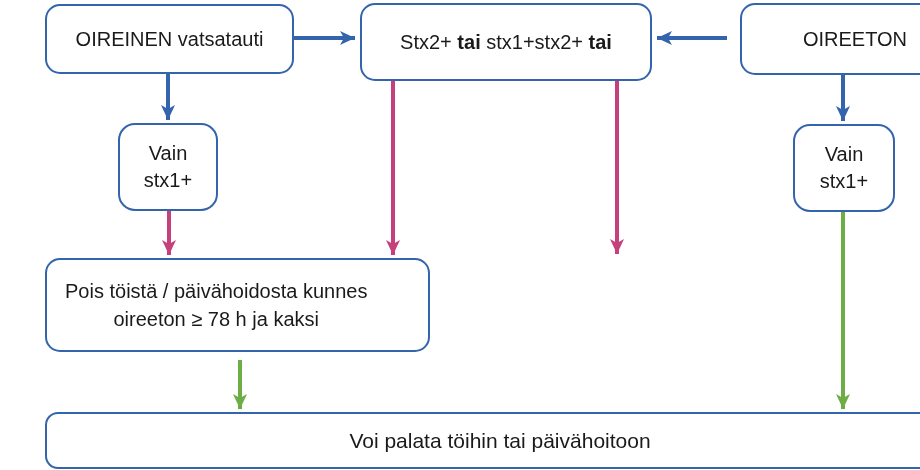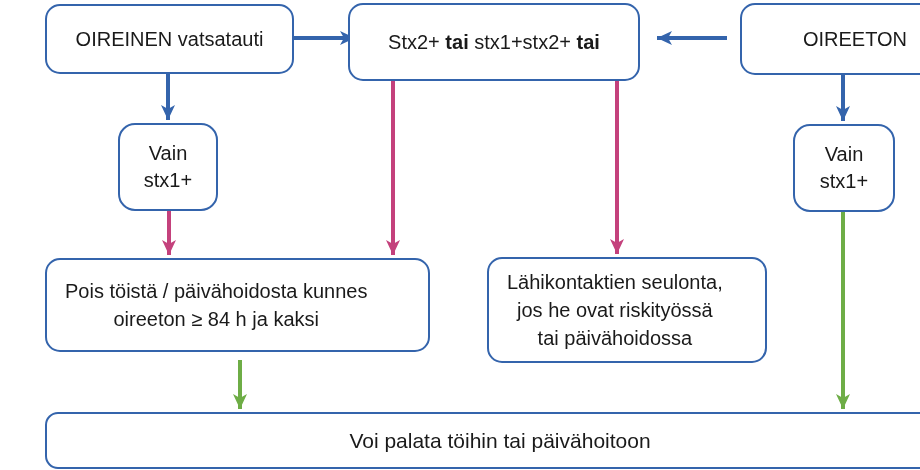--- a/index.html
+++ b/index.html
@@ -35,21 +35,21 @@
     font-size: 20px;
     line-height: 26px;
     text-align: center;
   }
   .box .inner-left {
     text-align: center;
   }
   .bold { font-weight: bold; }
 
   .box-symptomatic { left: 5px;   top: 4px;   width: 249px; height: 70px; }
-  .box-criteria    { left: 308px; top: 3px;   width: 292px; height: 78px; flex-direction: column; text-align: center; }
+  .box-criteria    { left: 320px; top: 3px;   width: 292px; height: 78px; flex-direction: column; text-align: center; }
   .box-asymptomatic{ left: 700px; top: 3px;   width: 230px; height: 72px; }
   .box-stx1-left   { left: 78px;  top: 123px; width: 100px; height: 88px; border-radius: 17px; line-height: 27px; }
   .box-stx1-right  { left: 753px; top: 124px; width: 102px; height: 88px; border-radius: 17px; line-height: 27px; }
   .box-offwork     { left: 5px;   top: 258px; width: 385px; height: 94px; justify-content: flex-start; padding-left: 18px; line-height: 28px; }
   .box-contacts    { left: 447px; top: 257px; width: 280px; height: 106px; justify-content: flex-start; padding-left: 18px; line-height: 28px; }
   .box-return      { left: 5px;   top: 412px; width: 910px; height: 57px; border-radius: 13px; font-size: 21px; }
 </style>
 </head>
 <body>
 
@@ -105,29 +105,22 @@
   <div class="box box-stx1-right">
     <div class="inner-left">
       <div>Vain</div>
       <div>stx1+</div>
     </div>
   </div>
 
   <div class="box box-offwork">
     <div class="inner-left">
       <div>Pois töistä / päivähoidosta kunnes</div>
-      <div>oireeton ≥ 84 h ja kaksi</div>
+      <div>oireeton ≥ 78 h ja kaksi</div>
     </div>
   </div>
 
-  <div class="box box-contacts">
-    <div class="inner-left">
-      <div>Lähikontaktien seulonta,</div>
-      <div>jos he ovat riskityössä</div>
-      <div>tai päivähoidossa</div>
-    </div>
-  </div>
 
   <div class="box box-return">
     <span>Voi palata töihin tai päivähoitoon</span>
   </div>
 
 </div>
 
 </body></html>

